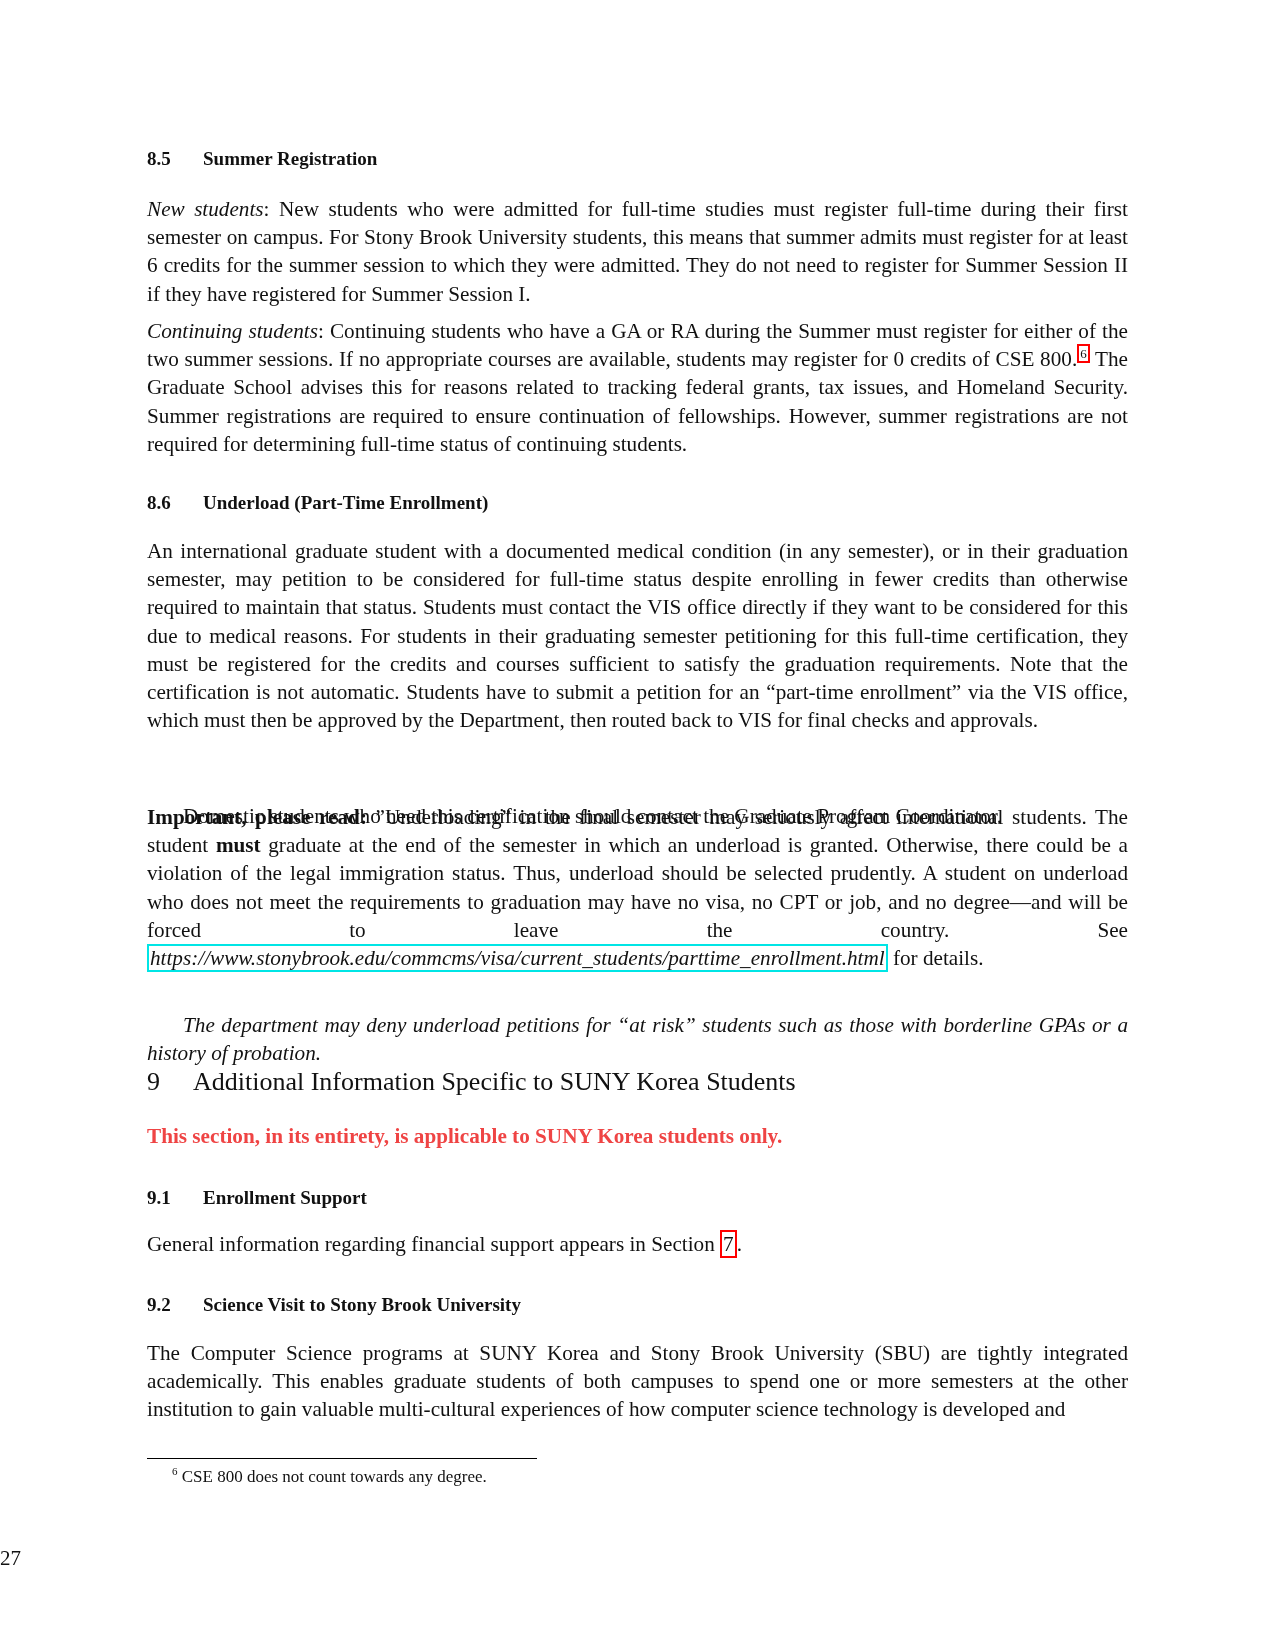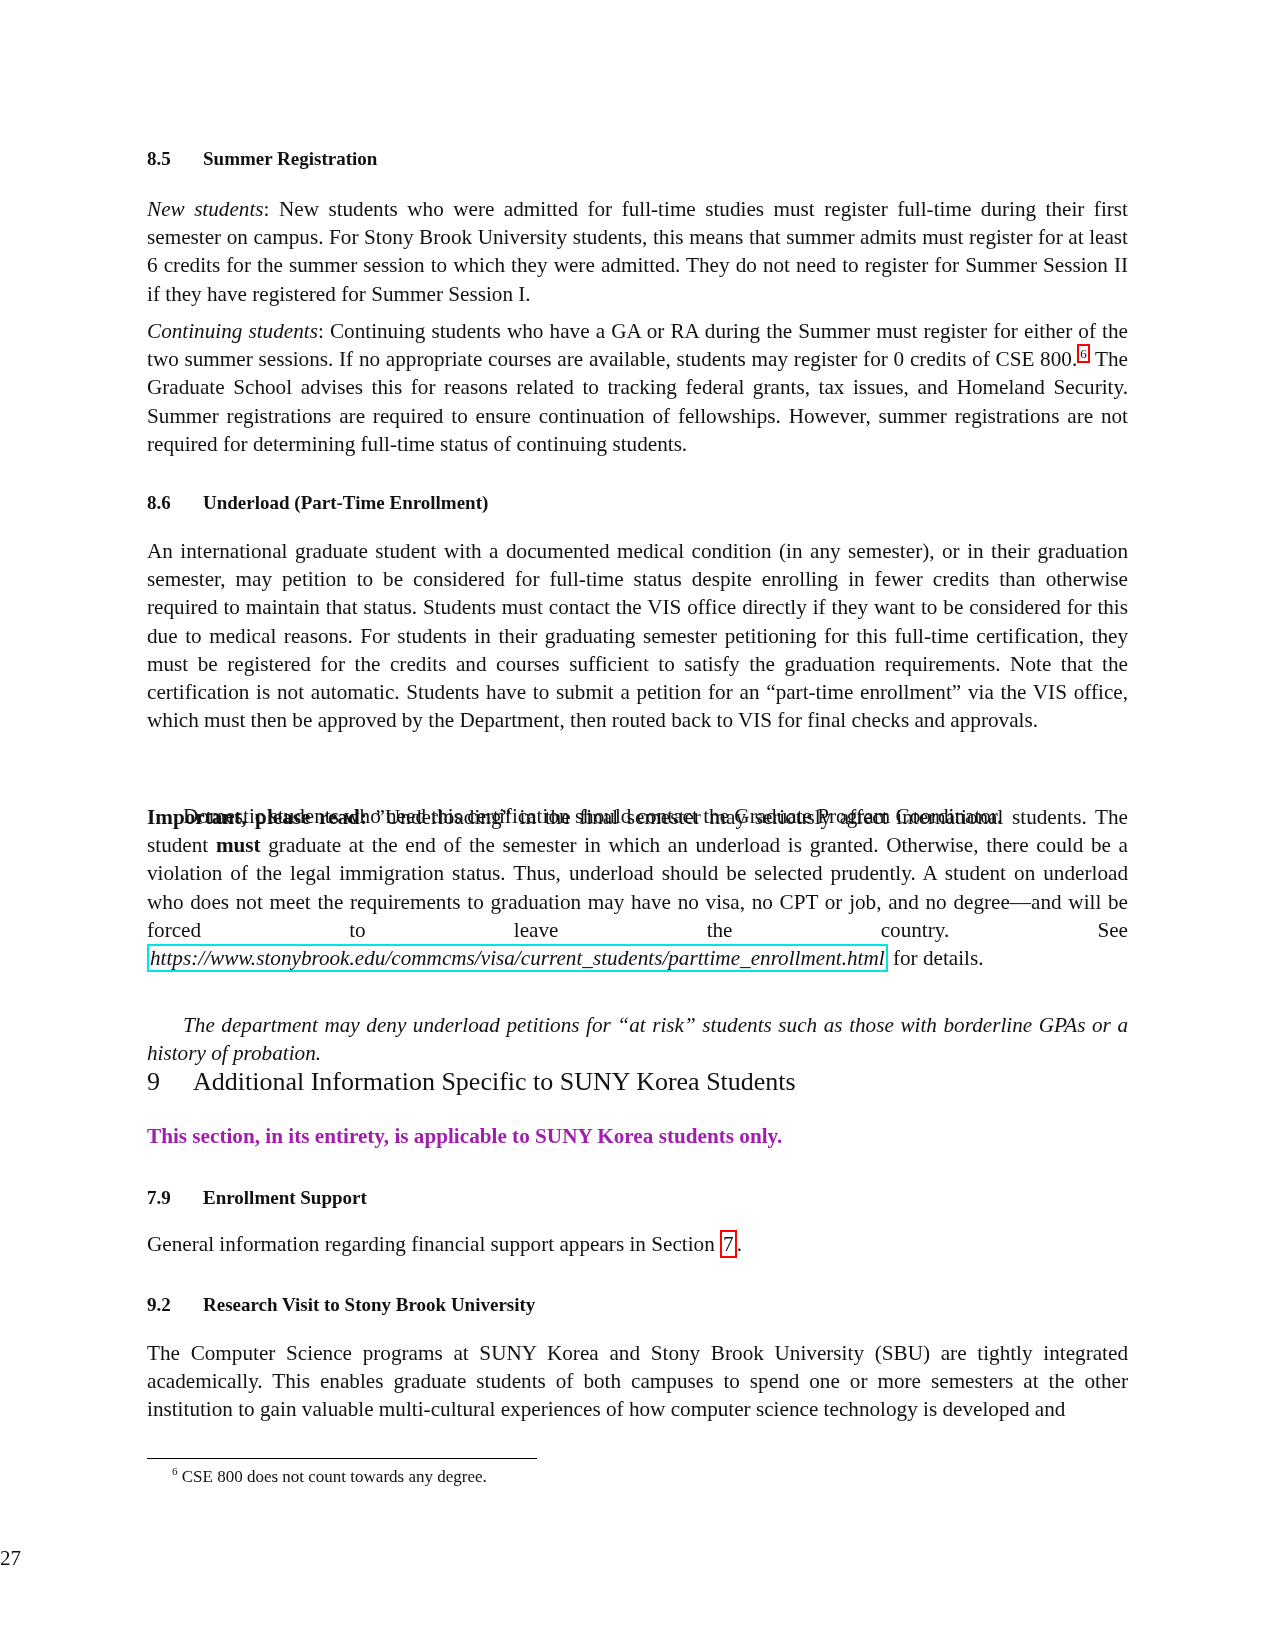--- a/index.html
+++ b/index.html
@@ -5,21 +5,21 @@
   html, body { margin:0; padding:0; background:#ffffff; }
   body { width:1275px; height:1651px; position:relative; overflow:hidden;
          font-family:"Liberation Serif", "DejaVu Serif", serif; color:#111; }
   .page { position:absolute; left:147px; top:0; width:981px; }
   p { margin:0; font-size:21.2px; line-height:28.2px; text-align:justify; }
   .indent { text-indent:36px;margin-top:40px; }
   h2 { margin:0; font-size:19px; font-weight:bold; line-height:30px; }
   h2 .num { display:inline-block; width:56px; }
   h1 { margin:0; font-size:26px; font-weight:normal; line-height:36px; }
   h1 .num { display:inline-block; width:46px; }
-  .blue { color:#a21caf; font-weight:bold; font-size:21.2px; line-height:28px; }
+  .blue { color:#ef4444; font-weight:bold; font-size:21.2px; line-height:28px; }
   .fnref { border:2px solid #ff0000; font-size:13px; vertical-align:super; line-height:10px; padding:0 1px; }
   .secref { border:2px solid #ff0000; padding:0 1px; }
   .link { border:2px solid #00e5e5; font-style:italic; padding:0 1px; }
   .fnrule { position:absolute; left:147px; top:1458px; width:390px; height:1px; background:#000; }
   .footnote { position:absolute; left:172px; top:1462px; font-size:17px; line-height:18px; }
   .footnote sup { font-size:11px; }
   .pagenum { position:absolute; left:0; width:1275px; top:1546px; text-align:left; font-size:21px; }
 </style>
 </head>
 <body>
@@ -46,27 +46,27 @@
 
   <p class="indent" style="position:absolute;top:971px;width:981px;font-style:italic;">The department may deny underload petitions for “at risk” students such as those with borderline GPAs or a history of probation.</p>
 
   <h1 style="position:absolute;top:1064px;">
     <span class="num">9</span><span>Additional Information Specific to SUNY Korea Students</span>
   </h1>
 
   <p class="blue" style="position:absolute;top:1122px;width:981px;">This section, in its entirety, is applicable to SUNY Korea students only.</p>
 
   <h2 style="position:absolute;top:1183px;">
-    <span class="num">7.9</span><span>Enrollment Support</span>
+    <span class="num">9.1</span><span>Enrollment Support</span>
   </h2>
 
   <p style="position:absolute;top:1230px;width:981px;"><span>General information regarding financial support appears in Section </span><span class="secref">7</span><span>.</span></p>
 
   <h2 style="position:absolute;top:1290px;">
-    <span class="num">9.2</span><span>Research Visit to Stony Brook University</span>
+    <span class="num">9.2</span><span>Science Visit to Stony Brook University</span>
   </h2>
 
   <p style="position:absolute;top:1339px;width:981px;">The Computer Science programs at SUNY Korea and Stony Brook University (SBU) are tightly integrated academically. This enables graduate students of both campuses to spend one or more semesters at the other institution to gain valuable multi-cultural experiences of how computer science technology is developed and</p>
 </div>
 
 <div class="fnrule"></div>
 <div class="footnote"><sup>6</sup><span> CSE 800 does not count towards any degree.</span></div>
 
 <div class="pagenum">27</div>
 

